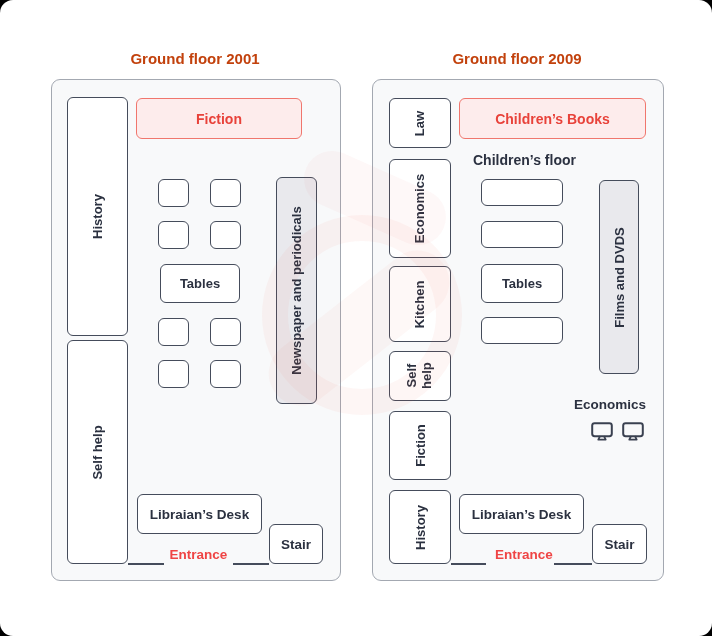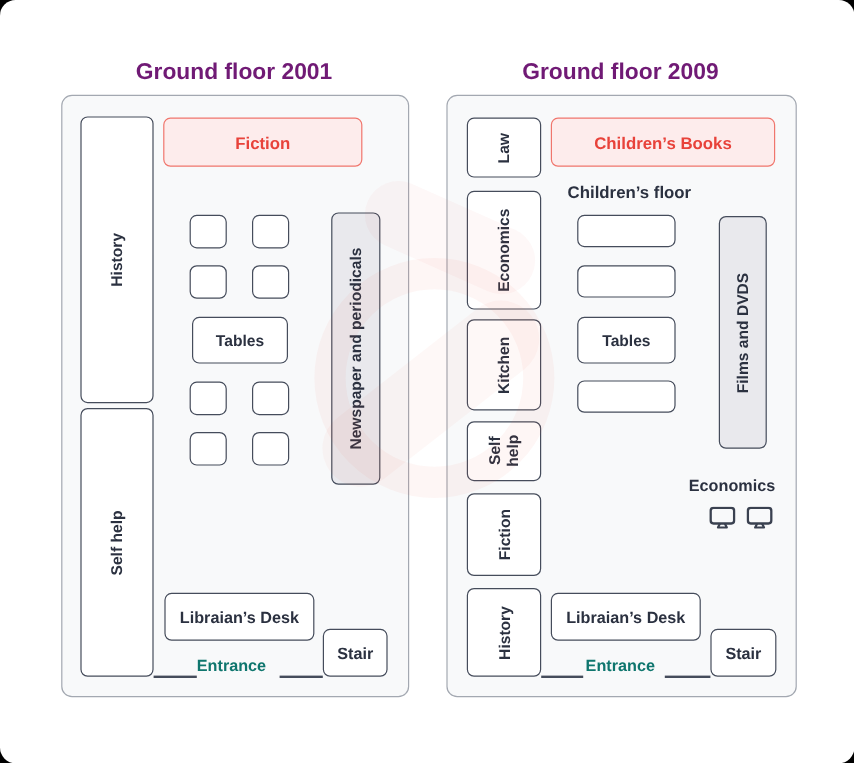--- a/index.html
+++ b/index.html
@@ -4,39 +4,39 @@
 <style>
   html,body{margin:0;padding:0;background:#000;}
   body{font-family:"Liberation Sans", sans-serif;}
   #page{position:relative;width:712px;height:636px;background:#ffffff;
         border-radius:13px;overflow:hidden;}
   
   .badge{position:absolute;top:0;right:0;background:#fde4e4;color:#f22b2b;
          font-weight:700;font-size:14px;padding:8px 17px 9px 17px;
          border-radius:0 0 0 16px;z-index:8;}
   
-  .plan-title{position:absolute;text-align:center;font-weight:700;font-size:19px;
-              color:#701a75;z-index:2;}
+  .plan-title{position:absolute;text-align:center;font-weight:700;font-size:15px;
+              color:#c2410c;z-index:2;}
   
   .panel{position:absolute;background:#f8f9fa;border:1.3px solid #a3a8b1;
          border-radius:9px;z-index:1;}
   
   .room{position:absolute;background:#ffffff;border:1.7px solid #454c5b;
         border-radius:6px;display:flex;align-items:center;justify-content:center;
         color:#2b3140;font-weight:700;font-size:13px;box-sizing:border-box;}
   .room.gray{background:#e9e9ed;}
   .room.pink{background:#fdecec;border-color:#f0766d;color:#e8423a;font-size:14px;}
   .vtext{transform:rotate(-90deg);white-space:nowrap;display:block;}
   .vtext.wrap2{white-space:normal;width:36px;text-align:center;line-height:1.12;}
   .chair{position:absolute;background:#ffffff;border:1.7px solid #454c5b;
          border-radius:6px;box-sizing:border-box;}
   .plain-label{position:absolute;color:#2b3140;font-weight:700;font-size:14px;z-index:3;}
   .entrance-line{position:absolute;height:0;border-top:2px solid #454c5b;}
-  .entrance-label{position:absolute;color:#0f766e;font-weight:700;font-size:13.5px;
-                  text-align:left;}
+  .entrance-label{position:absolute;color:#ef4444;font-weight:700;font-size:13.5px;
+                  text-align:center;}
   .monitor{position:absolute;width:22px;height:19px;}
   
   .wm{position:absolute;pointer-events:none;z-index:6;}
   .wm-ring{left:262px;top:215px;width:200px;height:200px;border-radius:50%;
            border:26px solid rgba(231,89,81,0.055);box-sizing:border-box;}
   .wm-band{left:253px;top:296px;width:212px;height:64px;border-radius:34px;
            background:rgba(231,89,81,0.045);transform:rotate(-38deg);}
   .wm-tail{left:300px;top:170px;width:150px;height:56px;border-radius:30px;
            background:rgba(231,89,81,0.04);transform:rotate(24deg);}
 </style>

